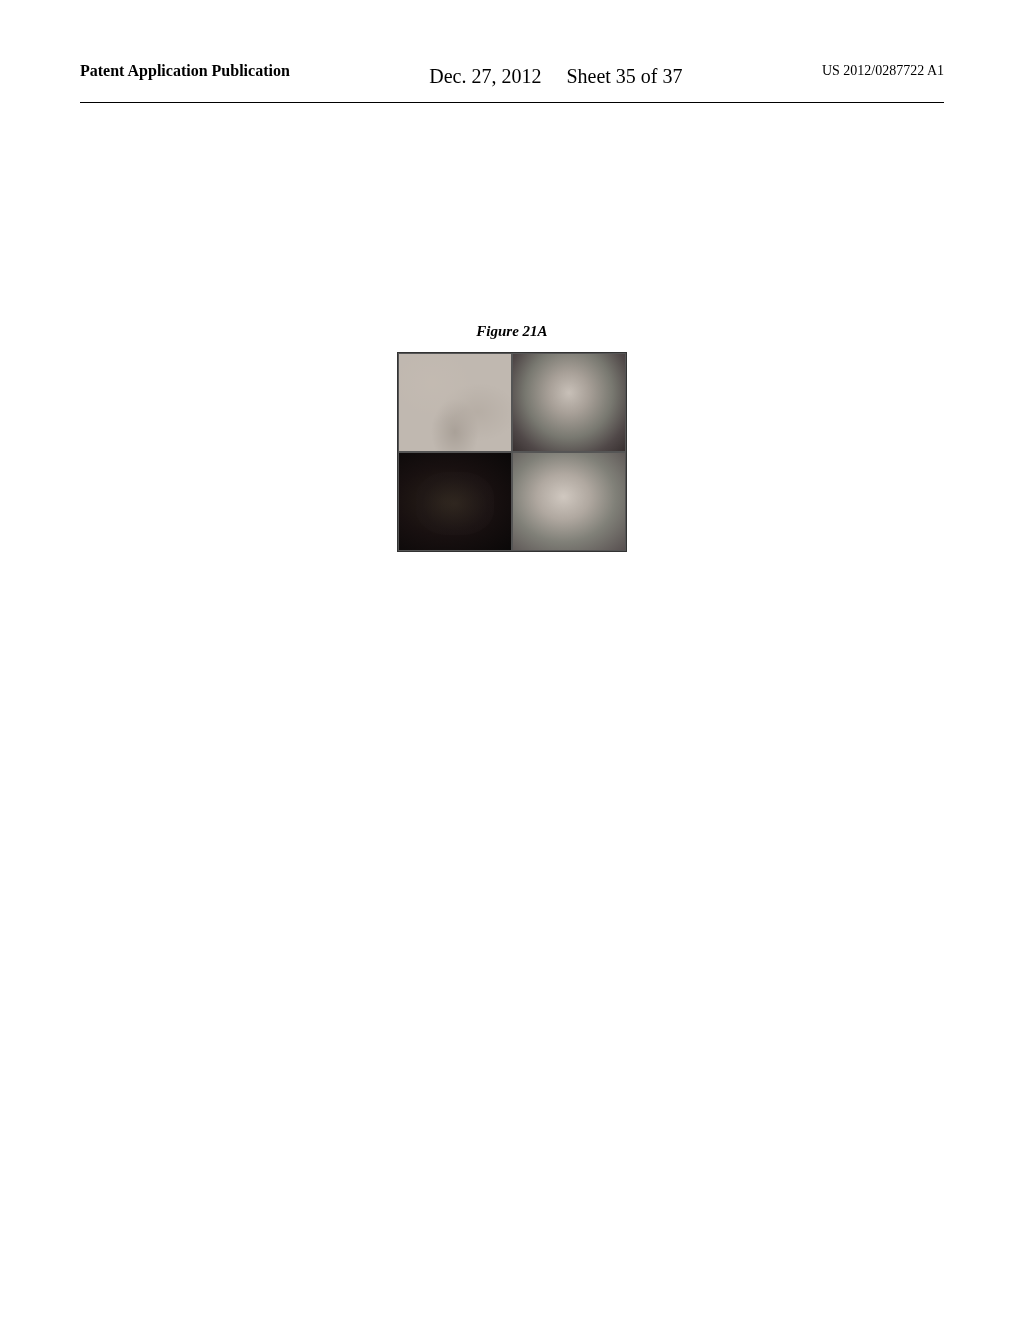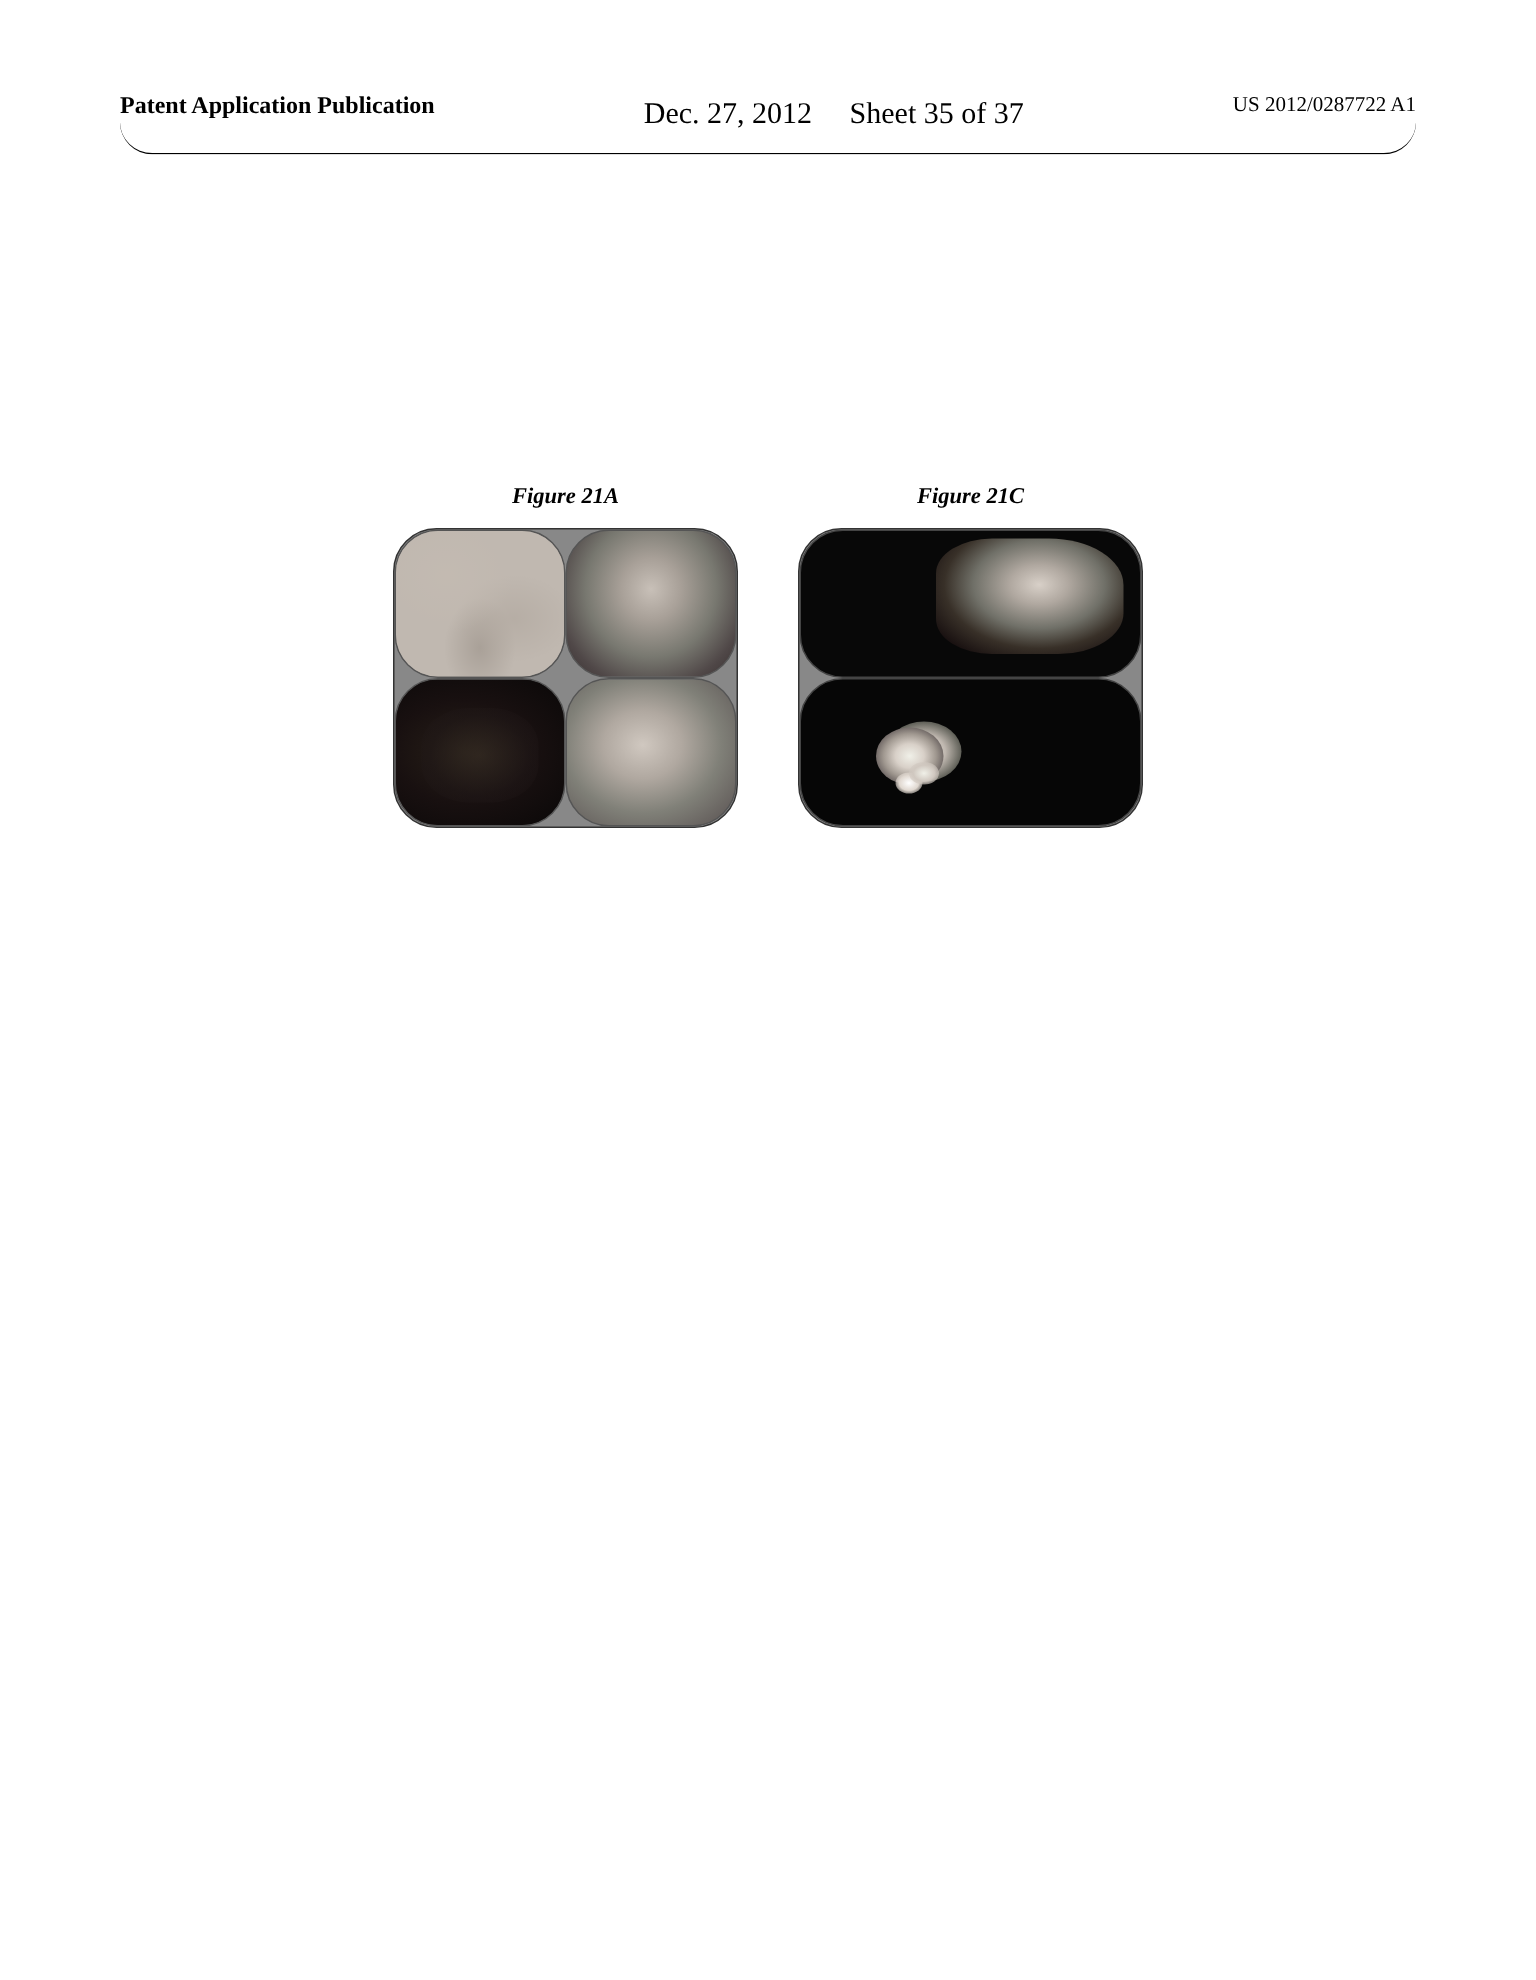--- a/index.html
+++ b/index.html
@@ -1,19 +1,18 @@
 <!DOCTYPE html>
 <html><head>
   <meta charset="utf-8">
   <style>
     * {
       margin: 0;
       padding: 0;
       box-sizing: border-box;
-      border-radius: 29px;
     }
 
     body {
       width: 1024px;
       height: 1320px;
       background: #ffffff;
       font-family: 'Times New Roman', Times, serif;
       position: relative;
       overflow: hidden;
     }
@@ -241,31 +240,17 @@
           <div class="cell cell-tl tissue-tl"></div>
           <div class="cell cell-tr" style="background: radial-gradient(ellipse at 50% 40%, #c8c0b8 0%, #a8a098 25%, #787870 55%, #504848 80%, #383030 100%);"></div>
           <div class="cell cell-bl" style="background: radial-gradient(ellipse at 40% 50%, #282018 0%, #181010 50%, #0a0808 100%); position:relative;">
             <div style="position:absolute; top:20%; left:15%; width:70%; height:65%; background: radial-gradient(ellipse at 50% 50%, #3a3028 0%, #201818 60%, transparent 100%); border-radius: 40%;"></div>
           </div>
           <div class="cell cell-br" style="background: radial-gradient(ellipse at 45% 45%, #d0c8c0 0%, #b0a8a0 30%, #808078 60%, #585050 100%);"></div>
         </div>
       </div>
 
 
-      <div class="figure-block">
-        <div class="figure-label">Figure 21C</div>
-        <div class="fig-21c figure-image">
-          <div class="cell cell-top" style="position:relative; background: #080808;">
-
-            <div style="position:absolute; top:5%; right:5%; width:55%; height:80%; background: radial-gradient(ellipse at 55% 40%, #d8d0c8 0%, #b0a8a0 20%, #707068 45%, #383028 65%, #181010 85%, transparent 100%); border-radius: 30% 40% 35% 30%;"></div>
-          </div>
-          <div class="cell cell-bottom" style="position:relative; background: #060606;">
-
-            <div style="position:absolute; bottom:28%; left:22%; width:45px; height:38px; background: radial-gradient(ellipse at 50% 50%, #f0f0e8 0%, #d8d0c8 30%, #a09890 55%, #585050 80%, transparent 100%); border-radius: 50%;"></div>
-            <div style="position:absolute; bottom:22%; left:28%; width:18px; height:14px; background: radial-gradient(ellipse, #ffffff 0%, #e0d8d0 50%, transparent 100%); border-radius: 50%;"></div>
-          </div>
-        </div>
-      </div>
 
     </div>
   </div>
 
 </div>
 
 </body></html>

